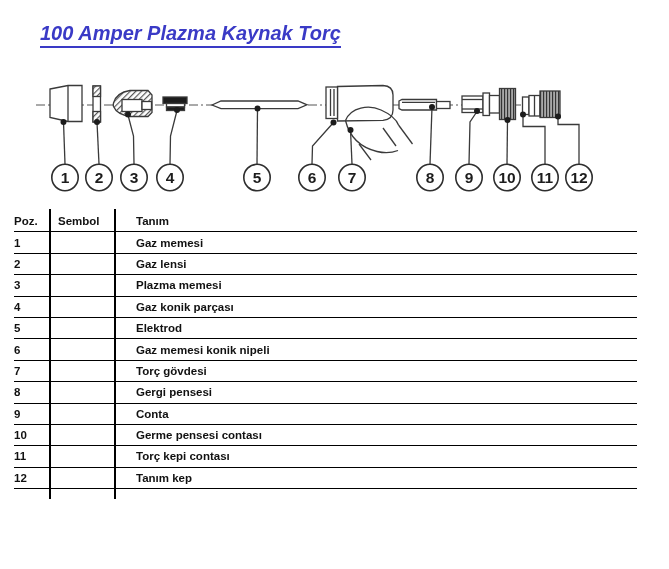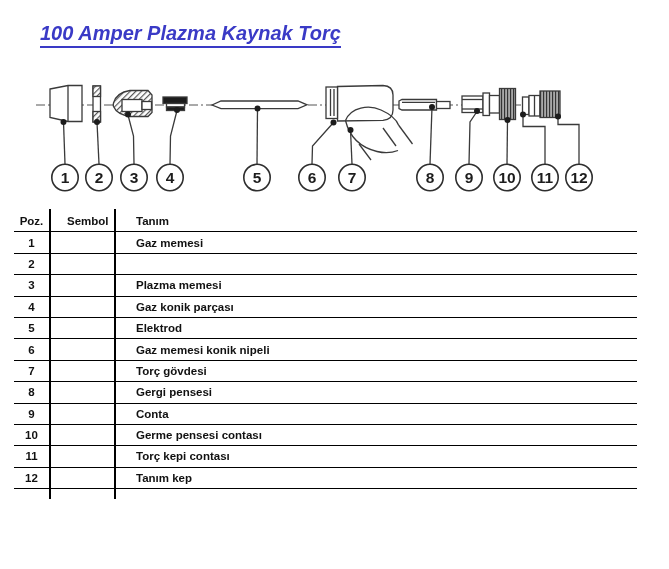--- a/index.html
+++ b/index.html
@@ -26,22 +26,22 @@
 
   
   .parts-table{
     position:absolute;left:14px;top:211px;width:623px;
     font-size:11.5px;font-weight:bold;color:#111;
   }
   .t-row{
     display:flex;align-items:center;height:20.4px;
     border-bottom:1.6px solid #000;
   }
-  .c-poz{width:35px;text-align:center;flex:0 0 35px;}
-  .c-sembol{width:65px;flex:0 0 65px;padding-left:18px;box-sizing:border-box;}
+  .c-poz{width:35px;text-align:left;flex:0 0 35px;}
+  .c-sembol{width:65px;flex:0 0 65px;padding-left:9px;box-sizing:border-box;}
   .c-tanim{flex:1;padding-left:22px;}
   .vline{position:absolute;width:1.6px;background:#000;top:-2px;}
   .vline.v1{left:35px;height:290px;}
   .vline.v2{left:100px;height:290px;}
 </style>
 </head>
 <body>
 
 <div class="page">
 
@@ -224,20 +224,21 @@
     </div>
 
     <div class="t-row">
       <div class="c-poz">1</div>
       <div class="c-sembol"></div>
       <div class="c-tanim">Gaz memesi</div>
     </div>
     <div class="t-row">
       <div class="c-poz">2</div>
       <div class="c-sembol"></div>
+      <div class="c-tanim">Gaz lensi</div>
     </div>
     <div class="t-row">
       <div class="c-poz">3</div>
       <div class="c-sembol"></div>
       <div class="c-tanim">Plazma memesi</div>
     </div>
     <div class="t-row">
       <div class="c-poz">4</div>
       <div class="c-sembol"></div>
       <div class="c-tanim">Gaz konik parçası</div>

